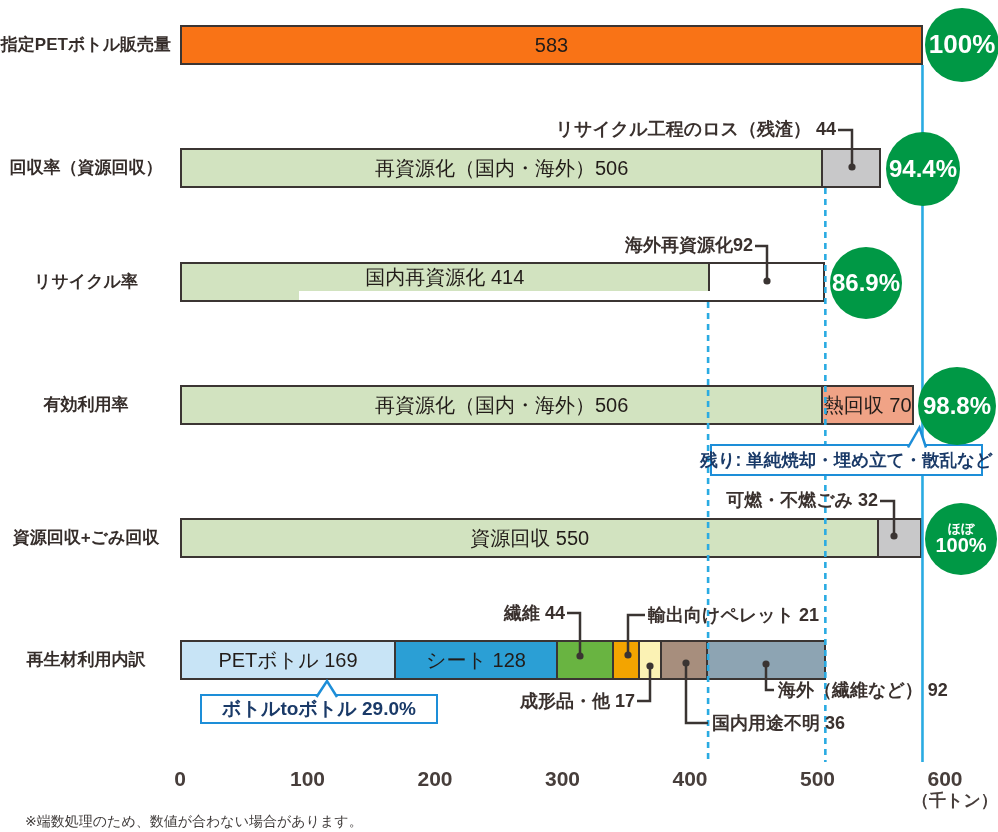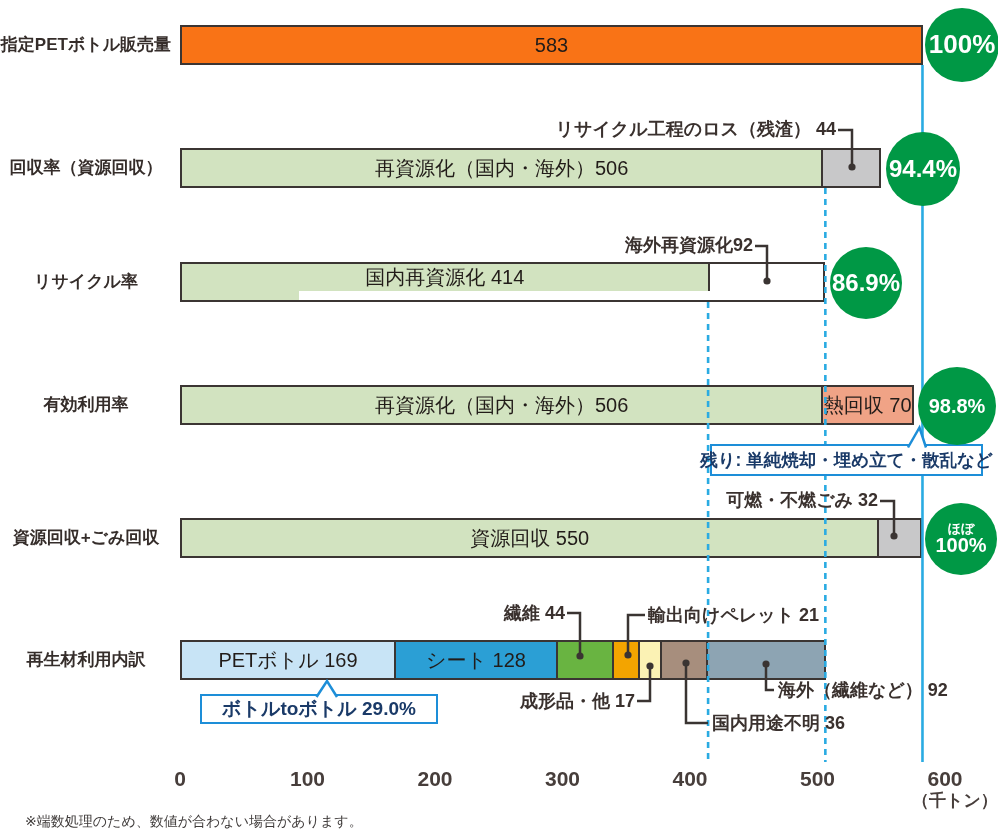--- a/index.html
+++ b/index.html
@@ -73,21 +73,21 @@
       </div>
       <div class="badge" style="left: 830px; top: 247px; width: 72px; height: 72px; background: rgb(0, 152, 69);">
         <div class="main" style="font-size: 24px;">86.9%</div>
       </div>
       <div class="row-label" style="top: 385px; line-height: 40px;">有効利用率</div>
       <div class="bar-row" style="left: 180px; top: 385px; height: 40px; width: 734px; border-color: rgb(59, 53, 51);">
         <div class="seg" style="width: 644.846px; background: rgb(210, 227, 192); border-right-color: rgb(59, 53, 51);">再資源化（国内・海外）506</div>
         <div class="seg" style="width: 89.208px; background: rgb(240, 163, 134); border-right-color: rgb(59, 53, 51);">熱回収 70</div>
       </div>
       <div class="badge" style="left: 918px; top: 367px; width: 78px; height: 78px; background: rgb(0, 152, 69);">
-        <div class="main" style="font-size: 20px;">98.8%</div>
+        <div class="main" style="font-size: 24px;">98.8%</div>
       </div>
       <div class="callout" style="left: 710px; top: 444px; width: 273px; height: 32px; font-size: 17.5px; border: 2.5px solid rgb(29, 142, 216); color: rgb(26, 58, 104);">残り: 単純焼却・埋め立て・散乱など</div>
       <div class="row-label" style="top: 518px; line-height: 40px;">資源回収+ごみ回収</div>
       <div class="note" style="top: 489px; right: 120px;">可燃・不燃ごみ 32</div>
       <div class="bar-row" style="left: 180px; top: 518px; height: 40px; width: 742px; border-color: rgb(59, 53, 51);">
         <div class="seg" style="width: 700.92px; background: rgb(210, 227, 192); border-right-color: rgb(59, 53, 51);">資源回収 550</div>
         <div class="seg" style="width: 40.7808px; background: rgb(200, 200, 201); border-right-color: rgb(59, 53, 51);"></div>
       </div>
       <div class="badge" style="left: 925px; top: 503px; width: 72px; height: 72px; background: rgb(0, 152, 69);">
         <div class="sub" style="font-size: 13px;">ほぼ</div>

